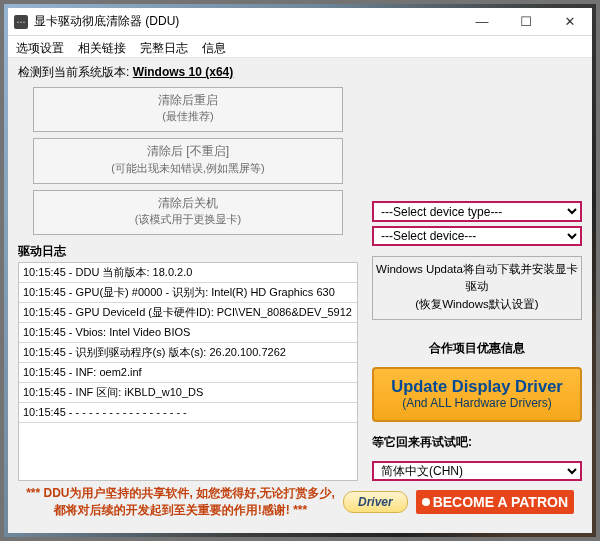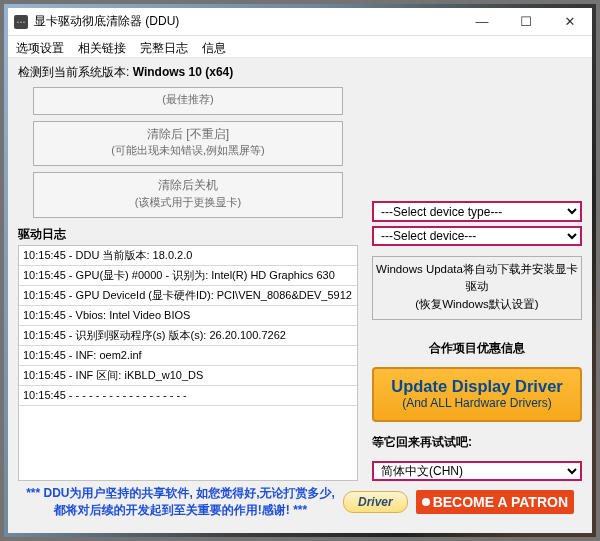--- a/index.html
+++ b/index.html
@@ -8,40 +8,40 @@
   .bgphoto { position: absolute; inset: 0; background: linear-gradient(120deg,#96b5d2 0%,#6f879a 35%,#3d3f3f 60%,#222 78%,#4a3a2d 92%); }
   .window { position: absolute; top: 4px; left: 4px; right: 4px; bottom: 4px; background: #fff; display: flex; flex-direction: column; }
   .titlebar { height: 28px; display: flex; align-items: center; padding-left: 6px; border-bottom: 1px solid #ddd; font-weight: 500; }
   .titlebar .ico { width: 14px; height: 14px; background: #444; color:#fff; font-size:9px; display:flex; align-items:center; justify-content:center; margin-right:6px; border-radius:2px;}
   .winbtns { margin-left: auto; display: flex; }
   .winbtns div { width: 44px; height: 28px; display: flex; align-items: center; justify-content: center; font-size: 13px; color:#333;}
   .menubar { height: 22px; display: flex; align-items: flex-end; gap: 14px; padding: 0 8px; font-size: 12px; background: #fff; border-bottom: 1px solid #e6e6e6; }
   .menubar span { cursor: default; }
   .body { flex: 1; background: #f0f0f0; padding: 6px 10px 8px; display: flex; flex-direction: column; overflow: hidden; }
   .osline { font-size: 12px; margin-bottom: 6px; }
-  .osline b { font-weight: 700; }
+  .osline b { font-weight: 700; text-decoration: underline; }
   .cols { flex: 1; display: flex; gap: 14px; overflow: hidden; }
   .left { width: 340px; display: flex; flex-direction: column; }
   .right { flex: 1; display: flex; flex-direction: column; gap: 10px; }
   .bigbtn { border: 1px solid #b0b0b0; background: #f5f5f5; color: #6d6d6d; text-align: center; padding: 4px 0 6px; line-height: 1.45; margin-bottom: 6px; width: 310px; align-self: center; }
   .bigbtn .l1 { font-size: 12px; }
   .bigbtn .l2 { font-size: 11px; }
   .section-label { font-weight: 700; font-size: 12px; margin: 2px 0 2px; }
   .loglist { border: 1px solid #c3c3c3; background: #fff; width: 340px; height: 240px; overflow: hidden; }
   .loglist .row { border-bottom: 1px solid #d7d7d7; padding: 2px 4px; font-size: 11px; white-space: nowrap; overflow: hidden; text-overflow: ellipsis; height: 20px; display:flex; align-items:center;}
   .statusline { margin-top: 10px; font-size: 12px; }
   .select { width: 100%; height: 22px; border: 2px solid #be185d; background: #fff; font-size: 12px; padding-left: 3px; }
   .wupd { border: 1px solid #b0b0b0; background: #f0f0f0; text-align: center; padding: 4px 0 6px; font-size: 11.5px; line-height: 1.5; }
   .promo-title { text-align: center; font-weight: 700; font-size: 12px; }
   .updatebtn { border: 2px solid #d38a1a; border-radius: 4px; background: linear-gradient(#ffbc3a,#f7a81b); text-align: center; padding: 8px 6px 10px; cursor: pointer; }
   .updatebtn .t1 { font-family: Arial; font-weight: 700; color: #004a95; font-size: 16.5px; }
   .updatebtn .t2 { font-family: Arial; color: #093a68; font-size: 12px; }
   .lang-label { font-weight: 700; font-size: 12px; margin-top: 2px;}
   .footer { width: 100%; padding: 4px 8px 6px; display: flex; align-items: center; gap: 8px; }
-  .footer-text { flex: 1; text-align: center; font-weight: 700; color: #1d4ed8; font-size: 12px; line-height: 1.4; }
+  .footer-text { flex: 1; text-align: center; font-weight: 700; color: #c2410c; font-size: 12px; line-height: 1.4; }
   .donate { border: 1px solid #d6b44b; border-radius: 10px; background: linear-gradient(#fff4cf,#fde07e); padding: 3px 14px; font-family: Arial; font-style: italic; font-weight: 700; font-size: 12px; color:#2a4a74;}
   .patreon { background: #e6461a; color: #fff; font-size: 14px; padding: 4px 6px; border-radius: 2px; display:flex; align-items:center; gap:3px; font-family: Arial; font-weight:700;}
   .patreon::before { content:""; width:8px; height:8px; background:#fff; border-radius:50%;}
   .right-spacer { flex:1; }
   .wm { position:absolute; color:rgba(255,255,255,.35); font-size:18px; pointer-events:none; user-select:none; }
 </style>
 </head>
 <body>
 
 <div class="wrap">
@@ -69,20 +69,21 @@
     </div>
 
     <div class="body">
       <div class="osline">
         <span>检测到当前系统版本: </span><b>Windows 10 (x64)</b>
       </div>
 
       <div class="cols">
         <div class="left">
           <div class="bigbtn">
+            <div class="l1">清除后重启</div>
             <div class="l2">(最佳推荐)</div>
           </div>
           <div class="bigbtn">
             <div class="l1">清除后 [不重启]</div>
             <div class="l2">(可能出现未知错误,例如黑屏等)</div>
           </div>
           <div class="bigbtn">
             <div class="l1">清除后关机</div>
             <div class="l2">(该模式用于更换显卡)</div>
           </div>

